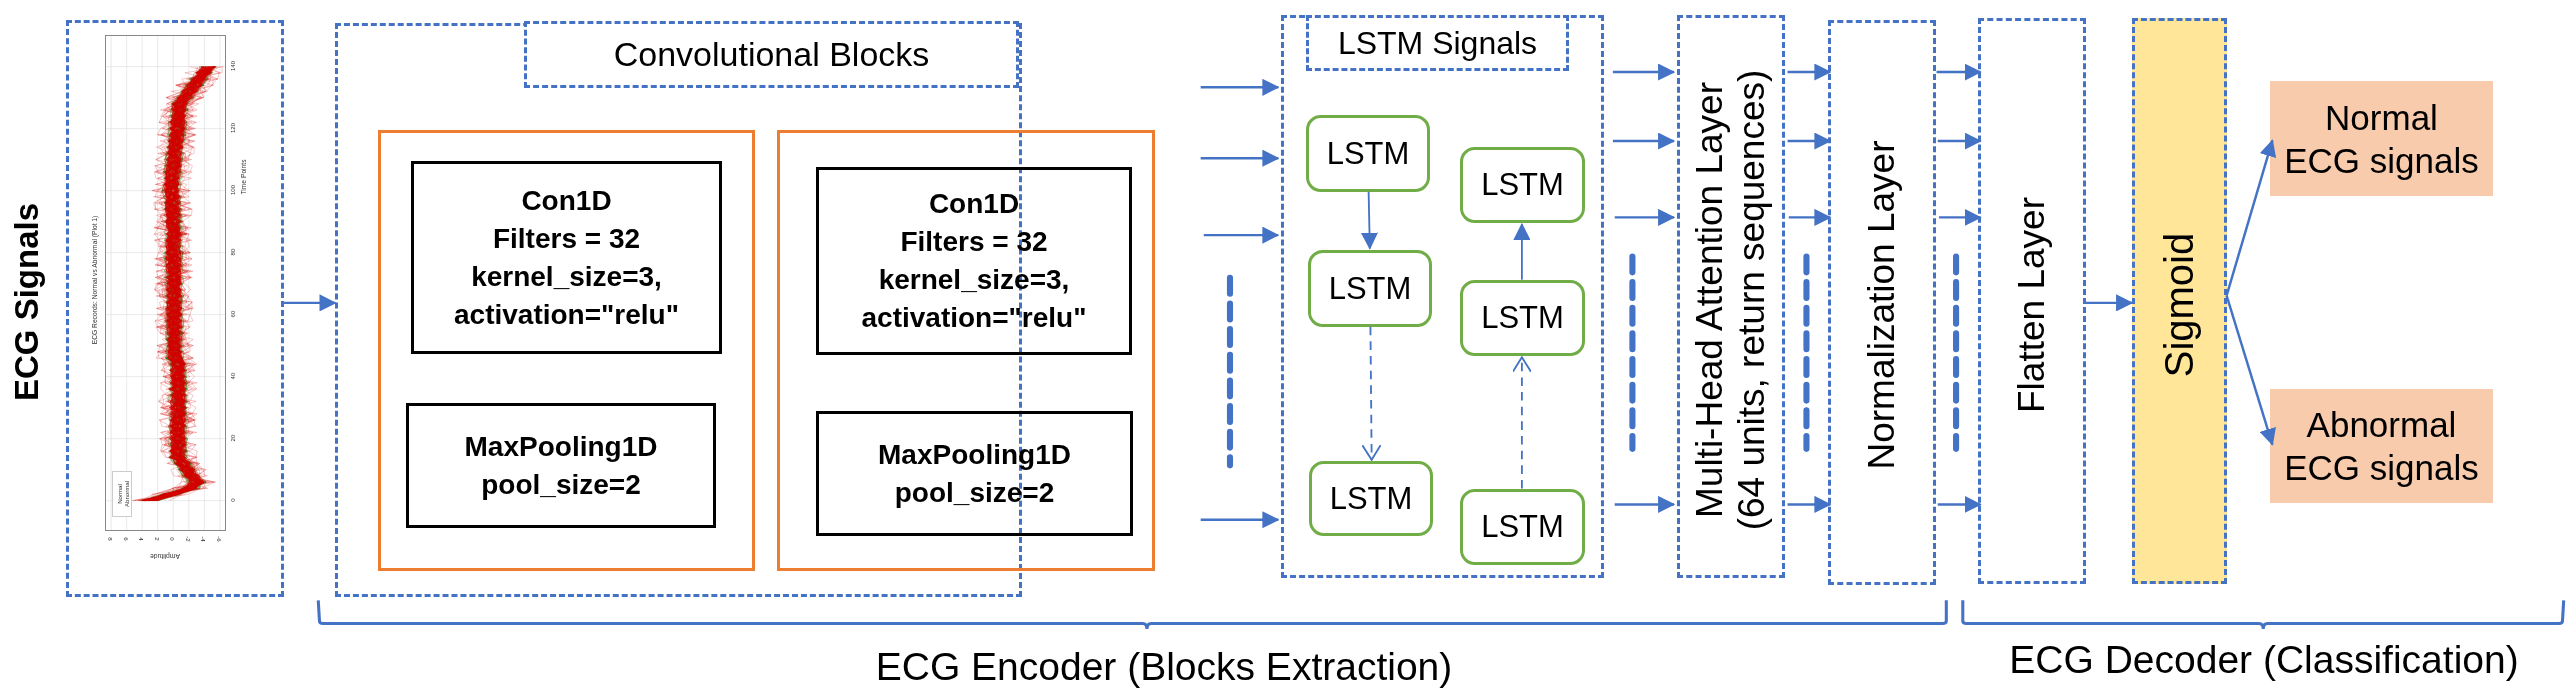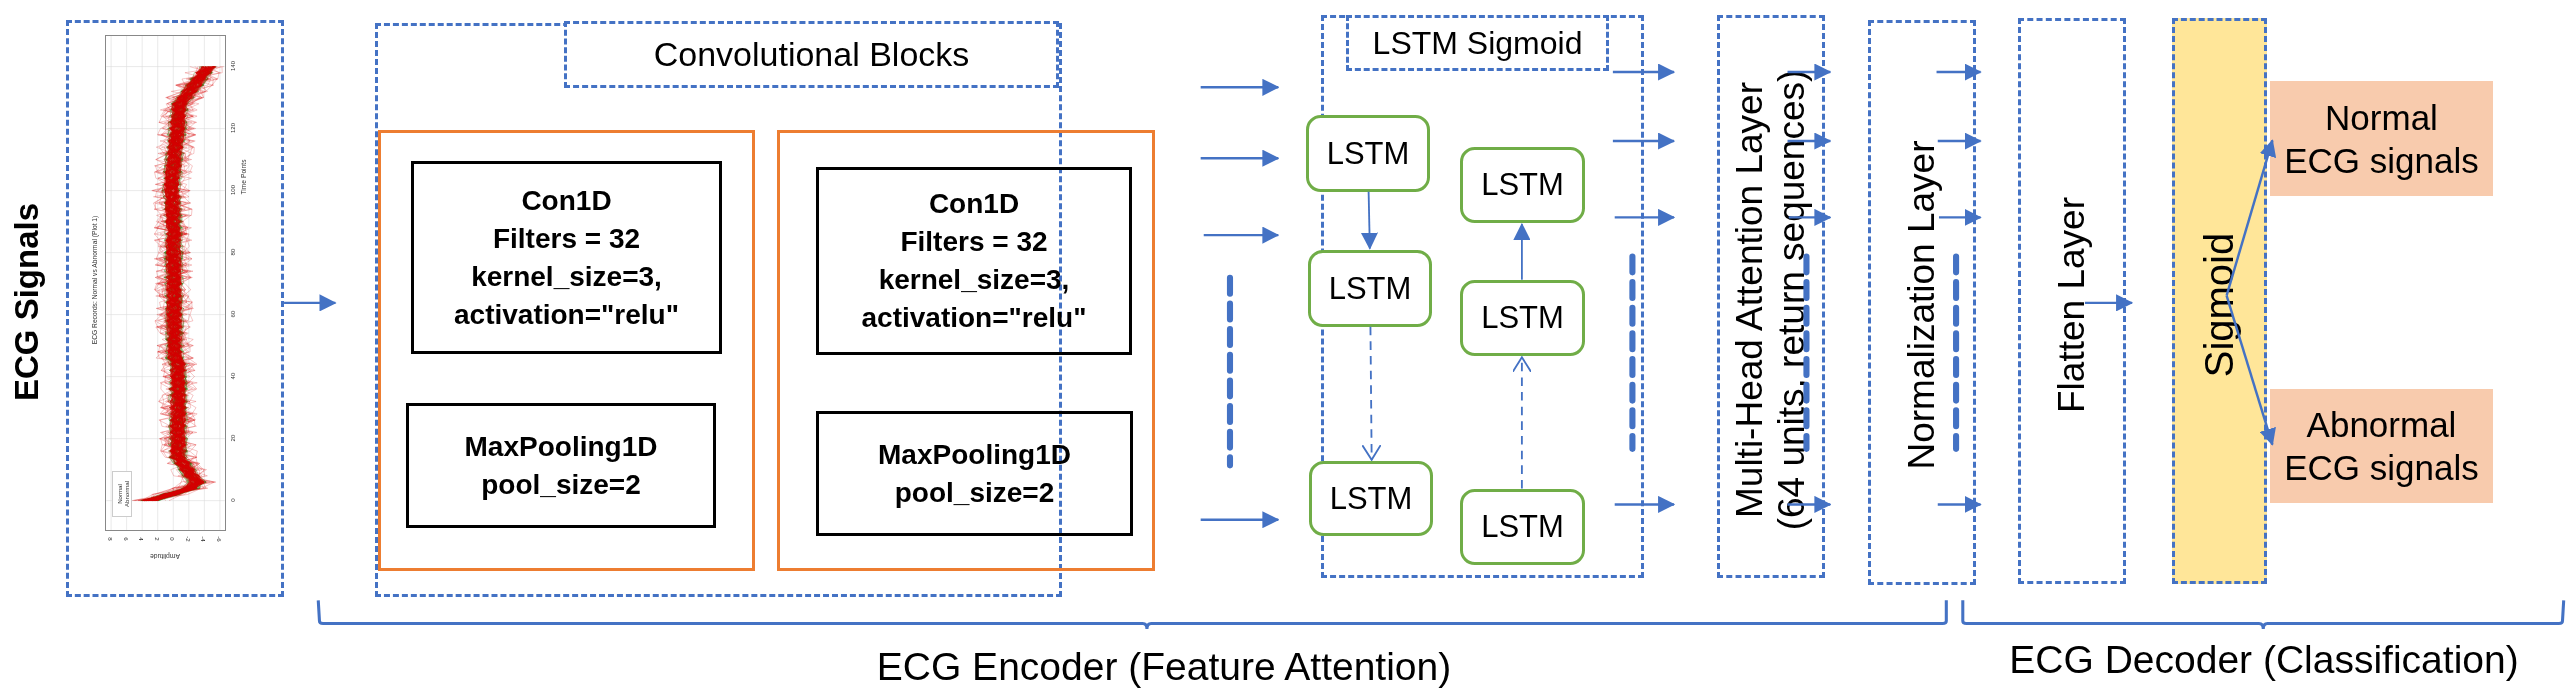--- a/index.html
+++ b/index.html
@@ -1,20 +1,20 @@
 <!DOCTYPE html>
 <html style="font-size:9.8px"><head>
 <meta charset="utf-8">
 <style>
   html, body { margin: 0; padding: 0; background: #ffffff; }
   body { width: 2576px; height: 698px; position: relative; overflow: hidden;
          font-family: "Liberation Sans", "DejaVu Sans", sans-serif; color: #000; }
   .abs { position: absolute; box-sizing: border-box; }
   .dash { border: 3.7px dashed #4472C4; }
-  .dash-thin { border: 3.1px dashed #4472C4; margin-left: 40px; }
+  .dash-thin { border: 3.1px dashed #4472C4; }
   .orange { border: 3.1px solid #ED7D31; }
   .black { border: 3.7px solid #000; display: flex; flex-direction: column;
            align-items: center; justify-content: center; text-align: right; }
   .black .t { font-weight: bold; font-size: 28px; line-height: 38px; }
   .black .l { font-size: 28px; line-height: 38px; font-weight: bold; }
   .lstm { border: 3.7px solid #70AD47; border-radius: 14.7px; display: flex;
           align-items: center; justify-content: center; font-size: 31px; background: #fff; }
   .vtext { position: absolute; white-space: nowrap; transform-origin: center center;
            transform: translate(-50%, -50%) rotate(-90deg); text-align: center; }
   .center { display: flex; align-items: center; justify-content: center; text-align: center; }
@@ -232,21 +232,21 @@
   <div class="l">Filters = 32</div>
   <div class="l">kernel_size=3,</div>
   <div class="l">activation="relu"</div>
 </div>
 <div class="abs black" style="left:816px; top:411px; width:317px; height:125px;">
   <div class="t">MaxPooling1D</div>
   <div class="l">pool_size=2</div>
 </div>
 
 <div class="abs dash-thin" style="left:1281px; top:15.3px; width:323px; height:563px;"></div>
-<div class="abs dash-thin center" style="left:1306px; top:15.3px; width:263px; height:56px; background:#fff; font-size:32px;">LSTM Sigmoid</div>
+<div class="abs dash-thin center" style="left:1306px; top:15.3px; width:263px; height:56px; background:#fff; font-size:32px;">LSTM Signals</div>
 
 <div class="abs lstm" style="left:1306px; top:115px; width:124px; height:77px;">LSTM</div>
 <div class="abs lstm" style="left:1308px; top:250px; width:124px; height:77px;">LSTM</div>
 <div class="abs lstm" style="left:1309px; top:461px; width:124px; height:75px;">LSTM</div>
 <div class="abs lstm" style="left:1460px; top:147px; width:125px; height:76px;">LSTM</div>
 <div class="abs lstm" style="left:1460px; top:280px; width:125px; height:76px;">LSTM</div>
 <div class="abs lstm" style="left:1460px; top:489px; width:125px; height:76px;">LSTM</div>
 
 <div class="abs dash-thin" style="left:1677px; top:15.3px; width:108px; height:563px;">
   <div class="vtext" style="left:51px; top:282px; font-size:37px; line-height:42px;">
@@ -327,15 +327,15 @@
 
   <line x1="3413" y1="496" x2="3490" y2="496" stroke="#4472C4" stroke-width="4" marker-end="url(#ahbig)"></line>
 
   <line x1="3645" y1="484" x2="3720" y2="230" stroke="#4472C4" stroke-width="4" marker-end="url(#ahbig)"></line>
   <line x1="3645" y1="484" x2="3720" y2="728" stroke="#4472C4" stroke-width="4" marker-end="url(#ahbig)"></line>
 
   <path d="M520,983 L522,1017 Q522,1021 528,1021 L1870,1021 Q1877,1021 1877,1030 Q1877,1021 1884,1021 L3180,1021 Q3186,1021 3186,1017 L3186,983" fill="none" stroke="#4472C4" stroke-width="5"></path>
   <path d="M3213,983 L3213,1017 Q3213,1021 3219,1021 L3698,1021 Q3705,1021 3705,1030 Q3705,1021 3712,1021 L4189,1021 Q4195,1021 4195,1017 L4197,983" fill="none" stroke="#4472C4" stroke-width="5"></path>
 </svg>
 
-<div class="bracket-label" style="left:1164px; top:645px;">ECG Encoder (Feature Attention)</div>
+<div class="bracket-label" style="left:1164px; top:645px;">ECG Encoder (Blocks Extraction)</div>
 <div class="bracket-label" style="left:2264px; top:638px;">ECG Decoder (Classification)</div>
 
 
 </body></html>

